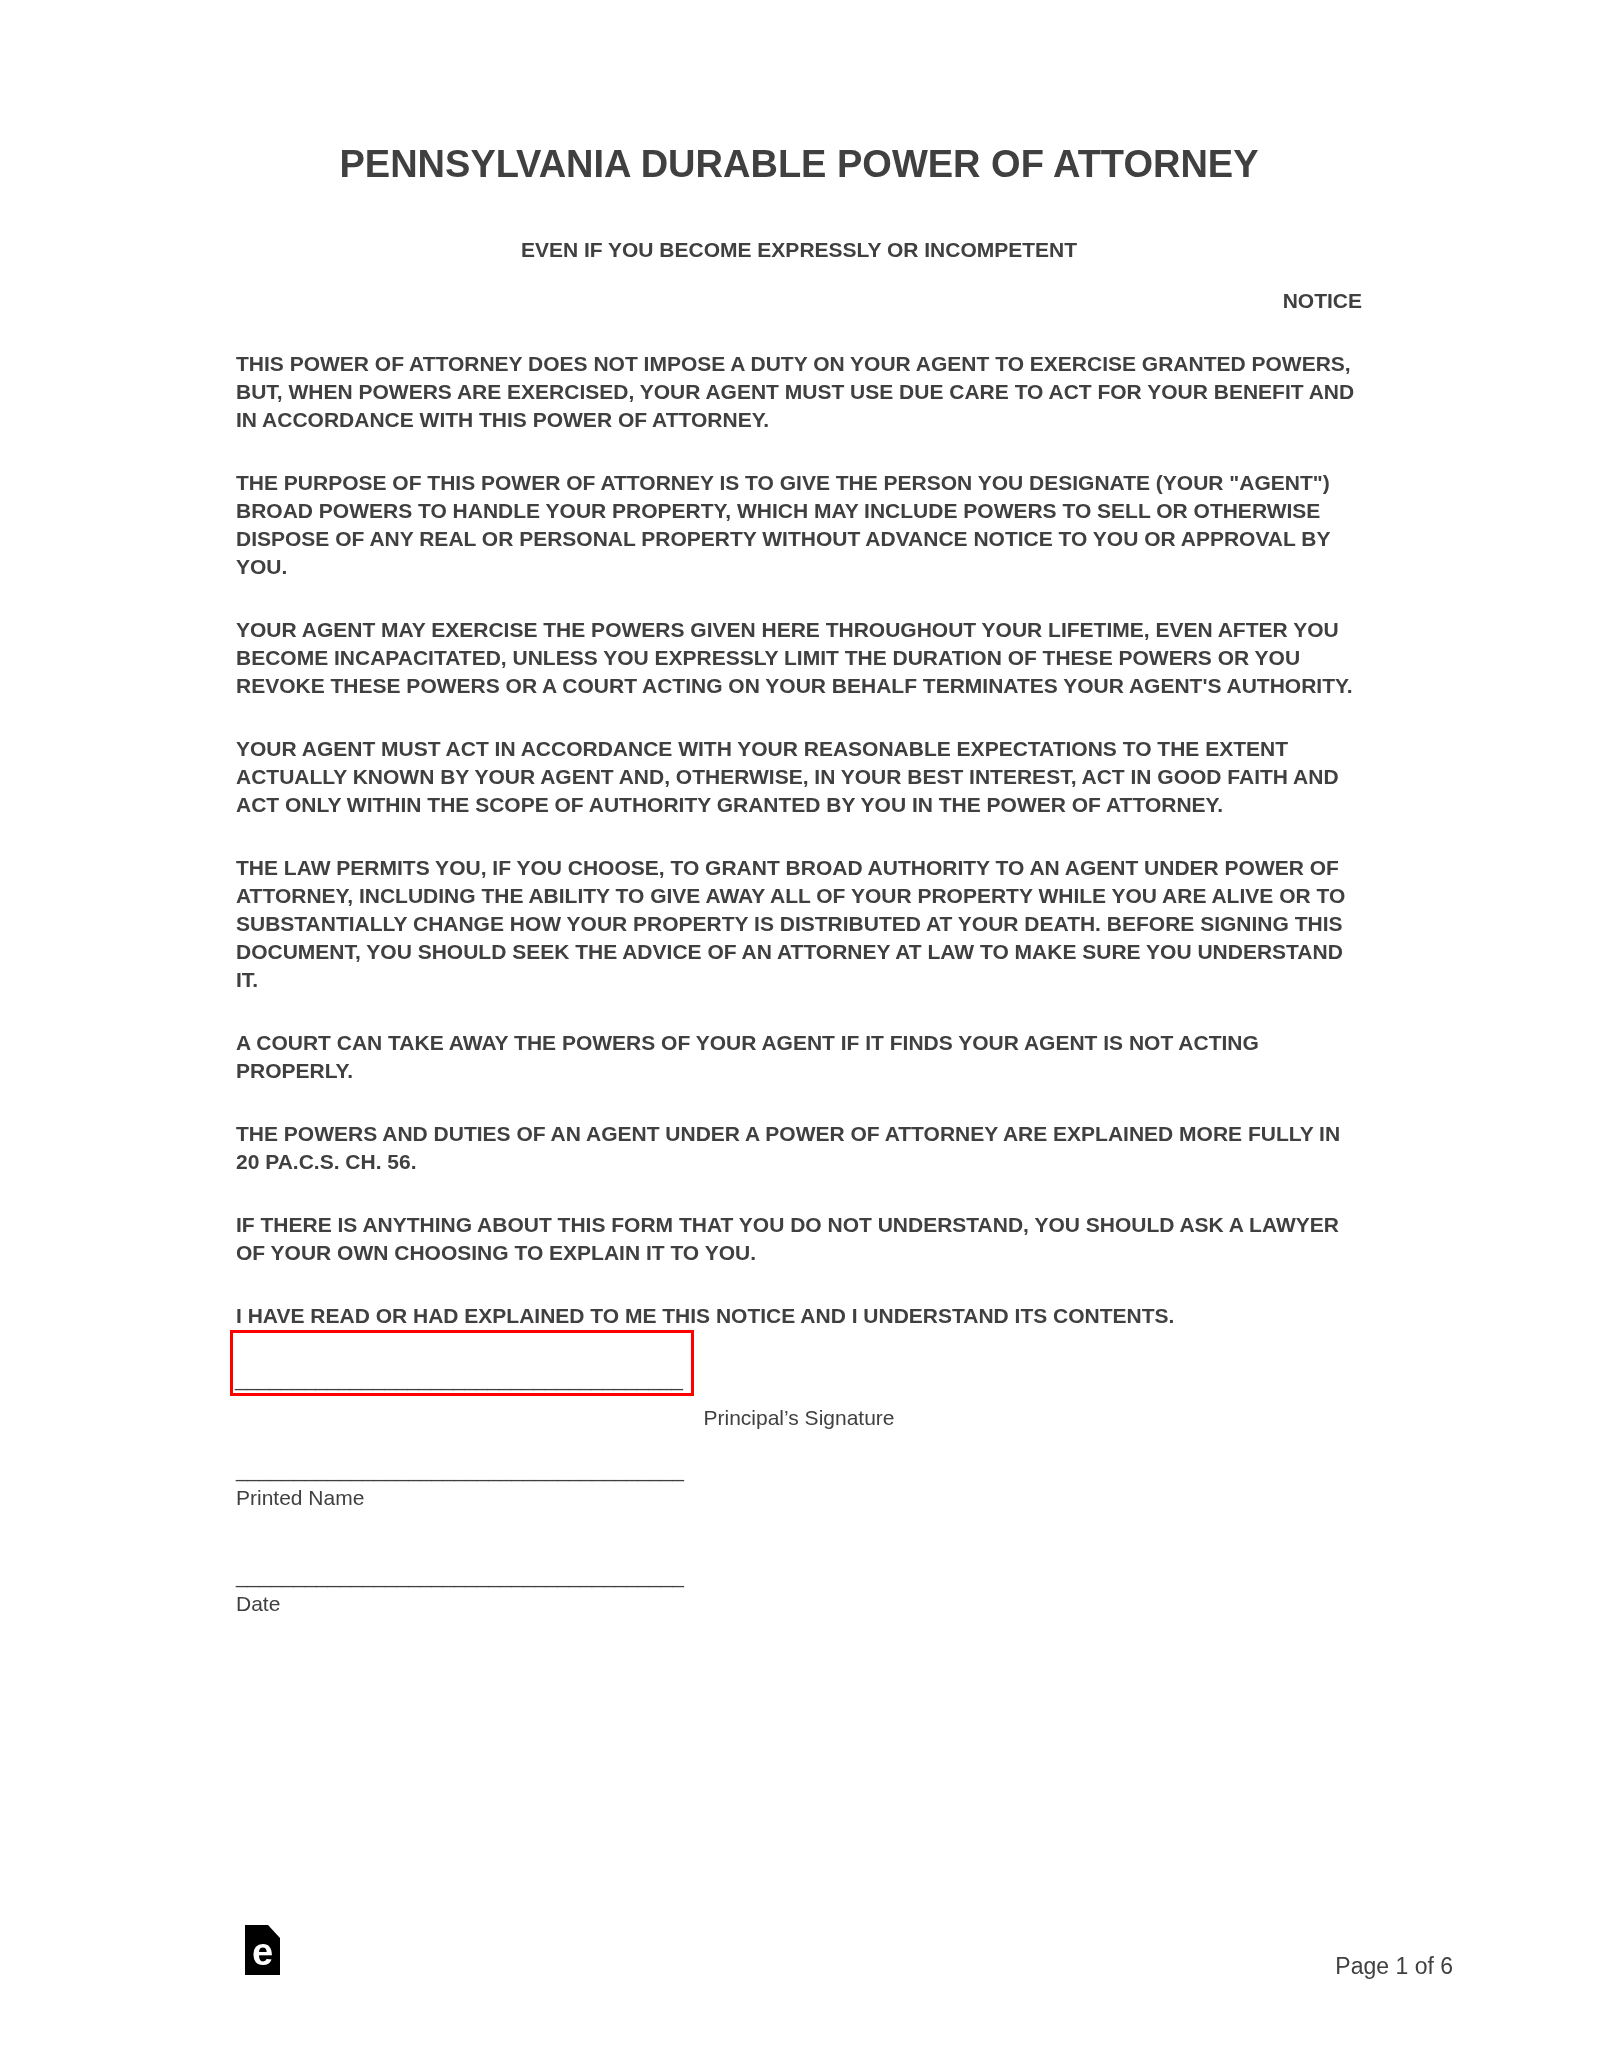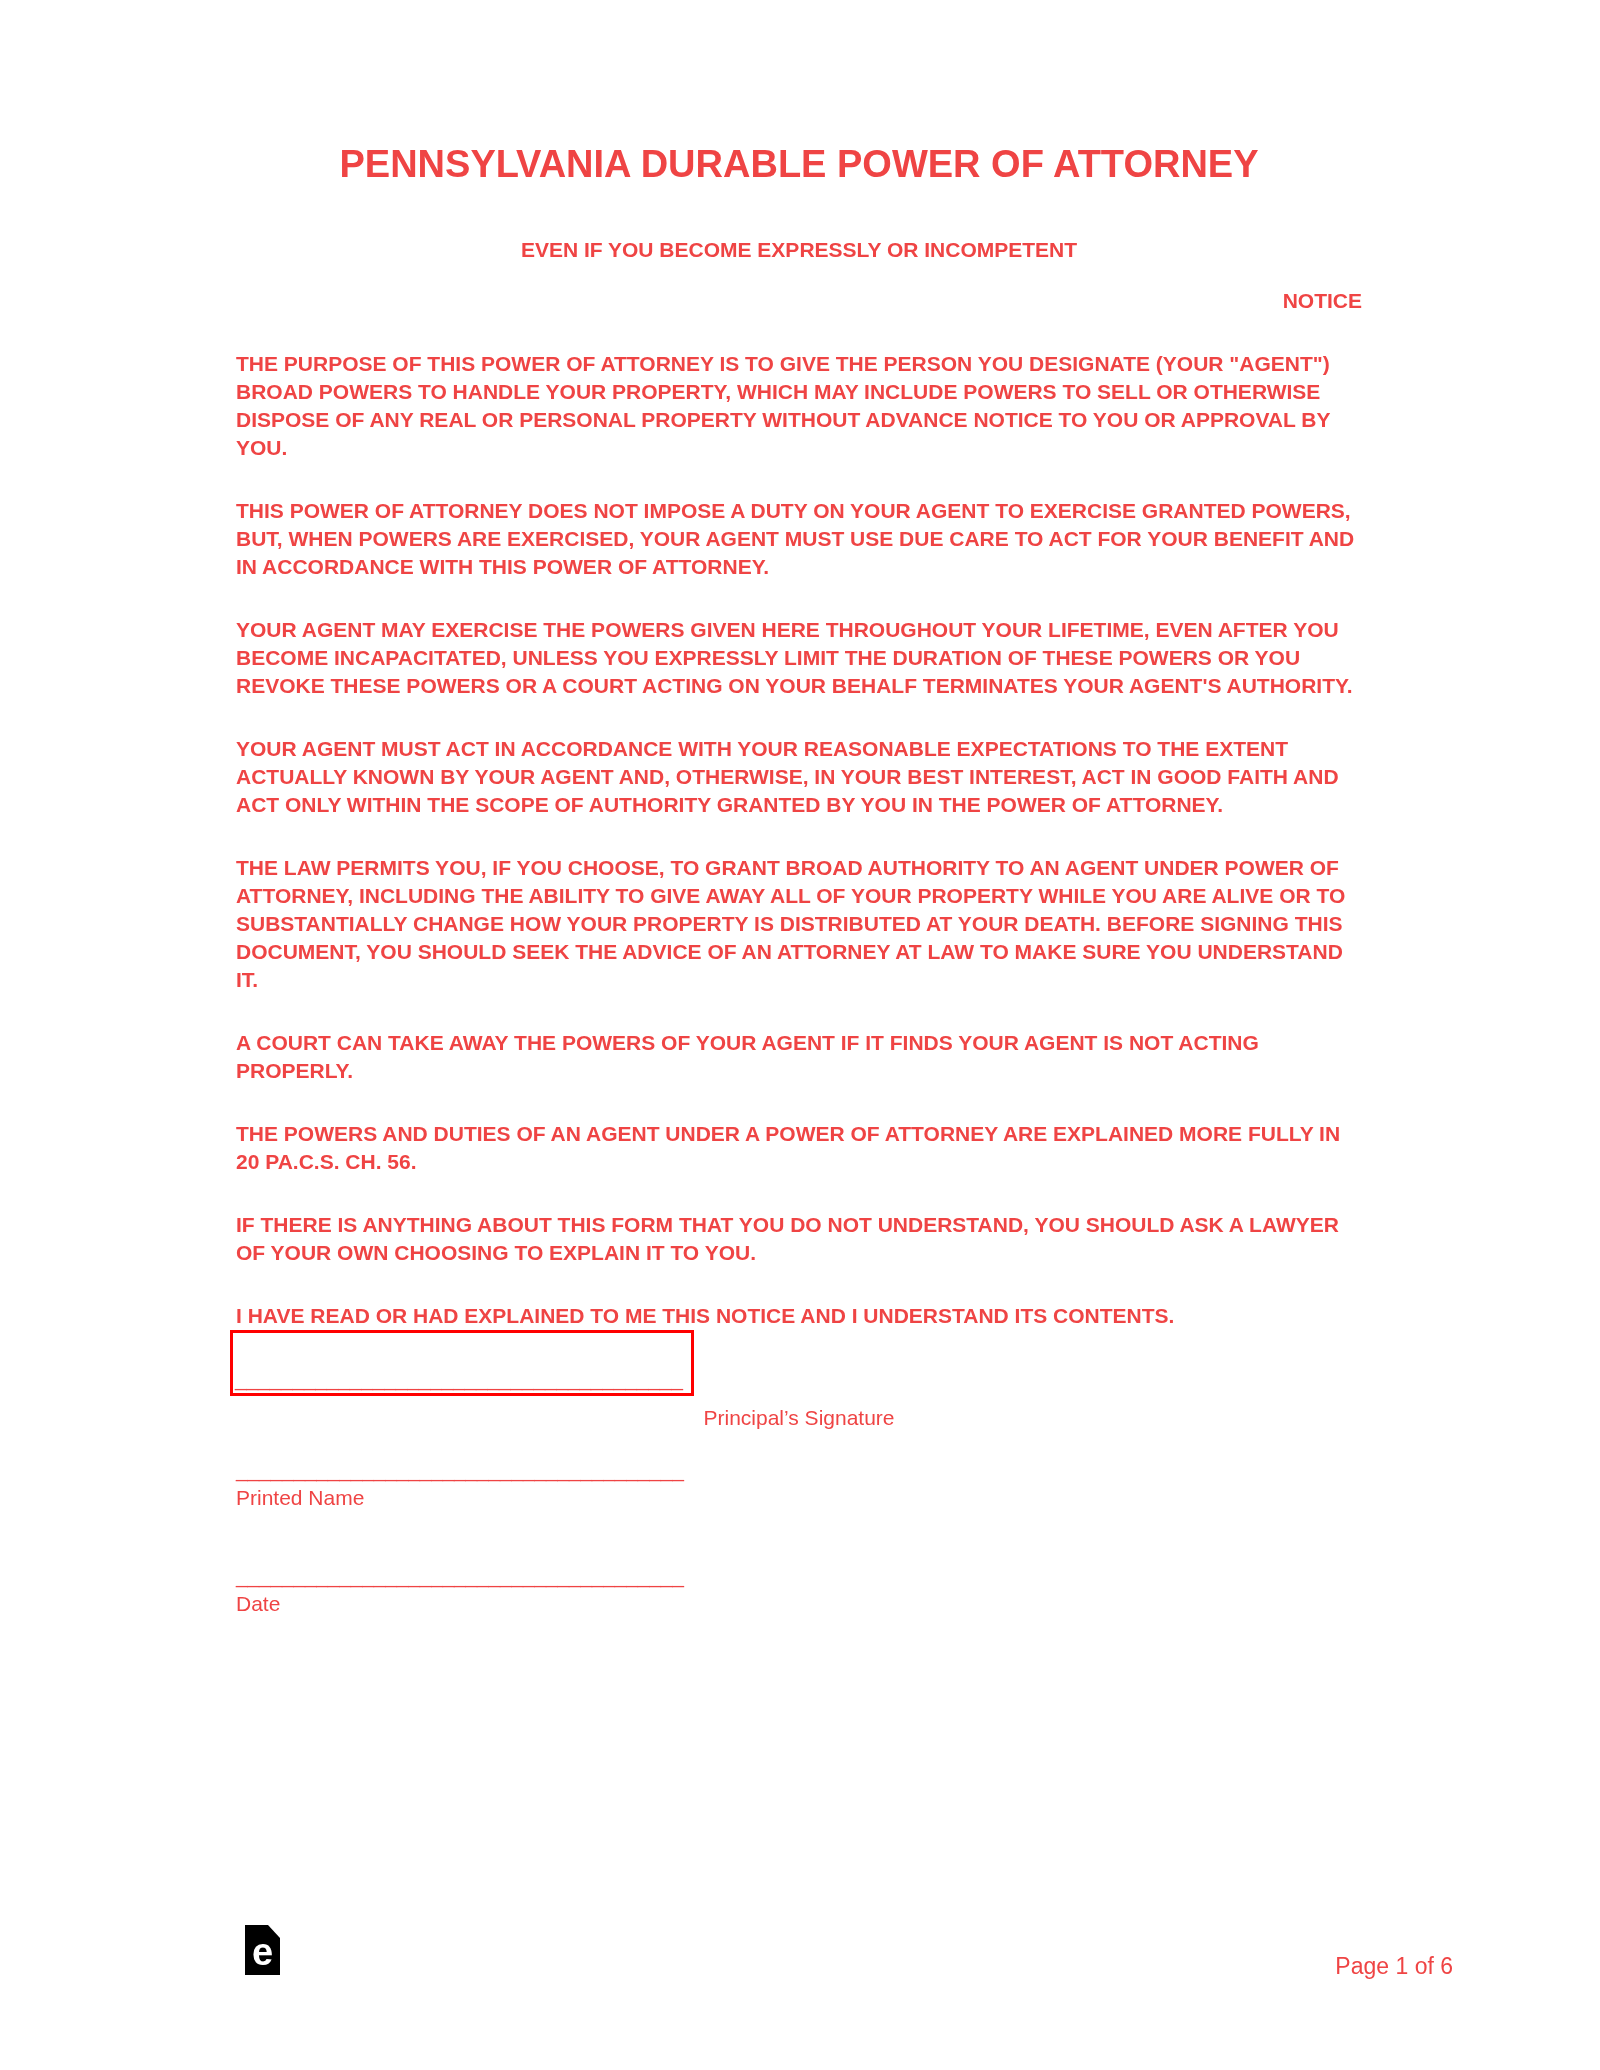--- a/index.html
+++ b/index.html
@@ -2,21 +2,21 @@
 <html><head>
 <meta charset="utf-8">
 <style>
   html, body { margin: 0; padding: 0; background: #ffffff; }
   .page {
     position: relative;
     width: 1600px;
     height: 2070px;
     background: #ffffff;
     font-family: "Liberation Sans", sans-serif;
-    color: #ef4444;
+    color: #404040;
     overflow: hidden;
   }
   .doc {
     position: absolute;
     left: 236px;
     top: 0;
     width: 1126px;
   }
   .title {
     margin: 142px 0 0 0;
@@ -97,22 +97,22 @@
   <div class="doc">
 
     <h1 class="title">PENNSYLVANIA DURABLE POWER OF ATTORNEY</h1>
 
     <div class="subtitle">
       <div>EVEN IF YOU BECOME EXPRESSLY OR INCOMPETENT</div>
     </div>
 
     <div class="notice">NOTICE</div>
 
+    <p class="para">THIS POWER OF ATTORNEY DOES NOT IMPOSE A DUTY ON YOUR AGENT TO EXERCISE GRANTED POWERS, BUT, WHEN POWERS ARE EXERCISED, YOUR AGENT MUST USE DUE CARE TO ACT FOR YOUR BENEFIT AND IN ACCORDANCE WITH THIS POWER OF ATTORNEY.</p>
     <p class="para">THE PURPOSE OF THIS POWER OF ATTORNEY IS TO GIVE THE PERSON YOU DESIGNATE (YOUR "AGENT") BROAD POWERS TO HANDLE YOUR PROPERTY, WHICH MAY INCLUDE POWERS TO SELL OR OTHERWISE DISPOSE OF ANY REAL OR PERSONAL PROPERTY WITHOUT ADVANCE NOTICE TO YOU OR APPROVAL BY YOU.</p>
-    <p class="para">THIS POWER OF ATTORNEY DOES NOT IMPOSE A DUTY ON YOUR AGENT TO EXERCISE GRANTED POWERS, BUT, WHEN POWERS ARE EXERCISED, YOUR AGENT MUST USE DUE CARE TO ACT FOR YOUR BENEFIT AND IN ACCORDANCE WITH THIS POWER OF ATTORNEY.</p>
     <p class="para">YOUR AGENT MAY EXERCISE THE POWERS GIVEN HERE THROUGHOUT YOUR LIFETIME, EVEN AFTER YOU BECOME INCAPACITATED, UNLESS YOU EXPRESSLY LIMIT THE DURATION OF THESE POWERS OR YOU REVOKE THESE POWERS OR A COURT ACTING ON YOUR BEHALF TERMINATES YOUR AGENT'S AUTHORITY.</p>
     <p class="para">YOUR AGENT MUST ACT IN ACCORDANCE WITH YOUR REASONABLE EXPECTATIONS TO THE EXTENT ACTUALLY KNOWN BY YOUR AGENT AND, OTHERWISE, IN YOUR BEST INTEREST, ACT IN GOOD FAITH AND ACT ONLY WITHIN THE SCOPE OF AUTHORITY GRANTED BY YOU IN THE POWER OF ATTORNEY.</p>
     <p class="para">THE LAW PERMITS YOU, IF YOU CHOOSE, TO GRANT BROAD AUTHORITY TO AN AGENT UNDER POWER OF ATTORNEY, INCLUDING THE ABILITY TO GIVE AWAY ALL OF YOUR PROPERTY WHILE YOU ARE ALIVE OR TO SUBSTANTIALLY CHANGE HOW YOUR PROPERTY IS DISTRIBUTED AT YOUR DEATH. BEFORE SIGNING THIS DOCUMENT, YOU SHOULD SEEK THE ADVICE OF AN ATTORNEY AT LAW TO MAKE SURE YOU UNDERSTAND IT.</p>
     <p class="para">A COURT CAN TAKE AWAY THE POWERS OF YOUR AGENT IF IT FINDS YOUR AGENT IS NOT ACTING PROPERLY.</p>
     <p class="para">THE POWERS AND DUTIES OF AN AGENT UNDER A POWER OF ATTORNEY ARE EXPLAINED MORE FULLY IN 20 PA.C.S. CH. 56.</p>
     <p class="para">IF THERE IS ANYTHING ABOUT THIS FORM THAT YOU DO NOT UNDERSTAND, YOU SHOULD ASK A LAWYER OF YOUR OWN CHOOSING TO EXPLAIN IT TO YOU.</p>
     <p class="para">I HAVE READ OR HAD EXPLAINED TO ME THIS NOTICE AND I UNDERSTAND ITS CONTENTS.</p>
 
     <div class="sig-box">
       <span class="line-text">_______________________________________</span>

